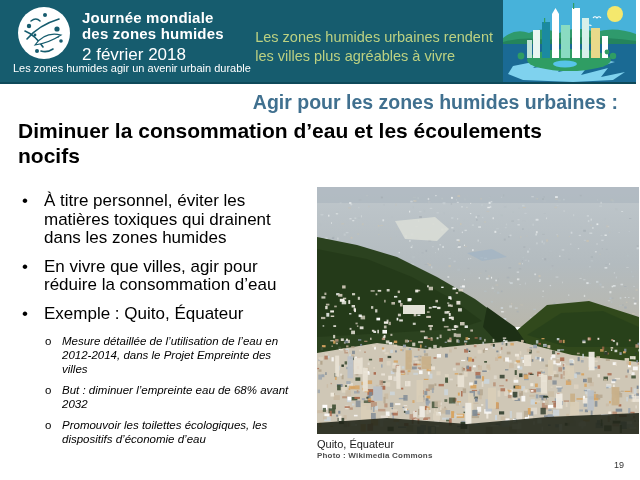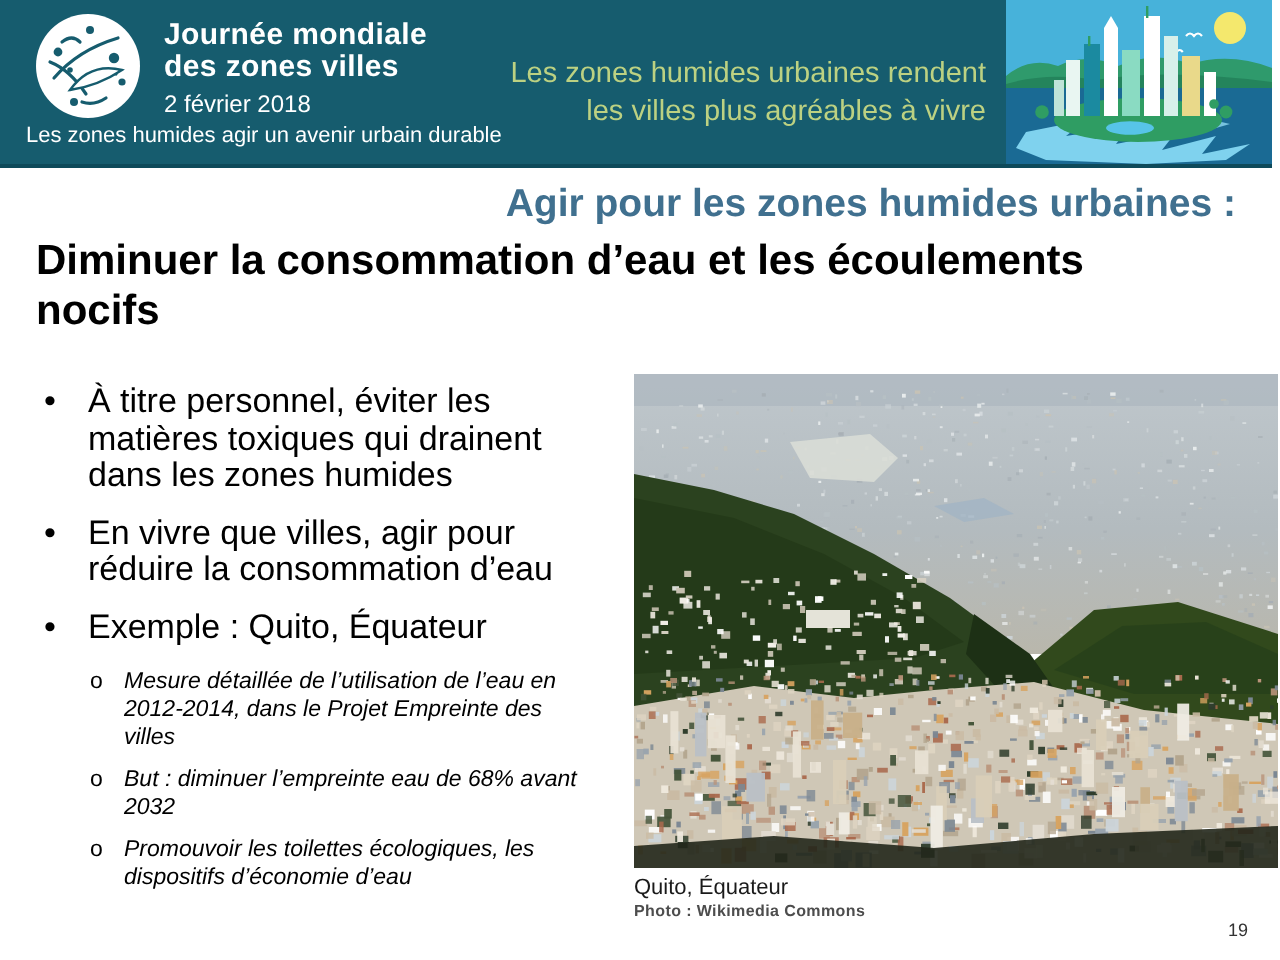--- a/index.html
+++ b/index.html
@@ -9,24 +9,24 @@
   }
 
   
   .banner{
     position:absolute;top:0;left:0;width:636px;height:84px;
     background:#165c6e;border-bottom:2px solid #0e4a5a;box-sizing:border-box;padding-left:12px;
   }
   .logo{position:absolute;left:15px;top:5px;width:58px;height:58px;}
   .brand{position:absolute;left:82px;top:10px;color:#ffffff;}
   .brand-l1,.brand-l2{font-size:15px;font-weight:bold;line-height:16px;letter-spacing:.2px;}
-  .brand-date{font-size:12px;margin-top:3px;}
+  .brand-date{font-size:17px;margin-top:3px;}
   .tagline{position:absolute;left:13px;top:62px;color:#ffffff;font-size:11px;}
   .slogan{
-    position:absolute;right:143px;top:28px;text-align:right;
+    position:absolute;right:143px;top:28px;text-align:left;
     color:#bcd182;font-size:14.5px;line-height:19px;
   }
   .city-illu{position:absolute;right:0;top:0;width:133px;height:82px;}
 
   
   .title-block{position:absolute;left:18px;top:90px;width:600px;}
   .subtitle{font-size:19.5px;font-weight:bold;color:#40708f;line-height:24px;margin:0;text-align:right;}
   .main-title{font-size:21px;font-weight:bold;color:#000000;line-height:25px;margin:4px 0 0 0;width:585px;}
 
   
@@ -71,21 +71,21 @@
         <circle cx="22" cy="46" r="2"></circle>
         <circle cx="46" cy="36" r="1.8"></circle>
         <circle cx="30" cy="10" r="2"></circle>
         <circle cx="20" cy="30" r="1.4"></circle>
       </g>
       <path d="M20 40 Q30 26 46 30 Q34 38 20 40 Z" fill="#ffffff" stroke="#165c6e" stroke-width="1.2"></path>
     </svg>
 
     <div class="brand">
       <div class="brand-l1">Journée mondiale</div>
-      <div class="brand-l2">des zones villes</div>
+      <div class="brand-l2">des zones humides</div>
       <div class="brand-date">2 février 2018</div>
     </div>
 
     <div class="tagline">Les zones humides agir un avenir urbain durable</div>
 
     <div class="slogan">
       <div>Les zones humides urbaines rendent</div>
       <div>les villes plus agréables à vivre</div>
     </div>
 

